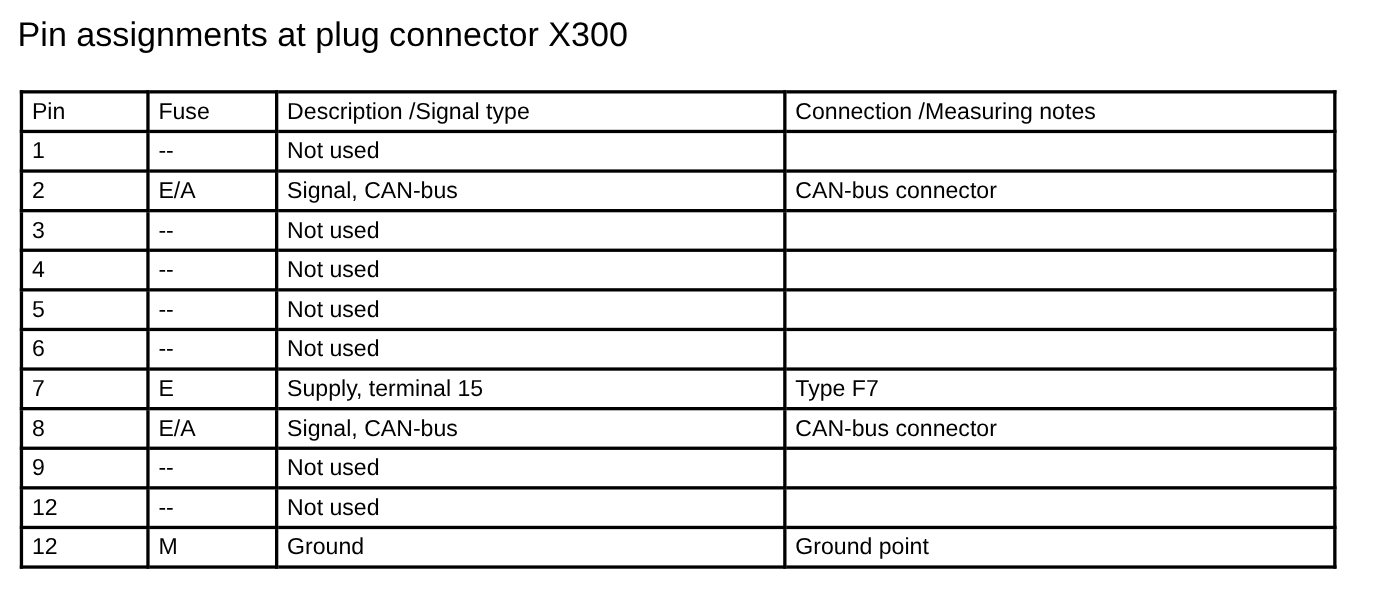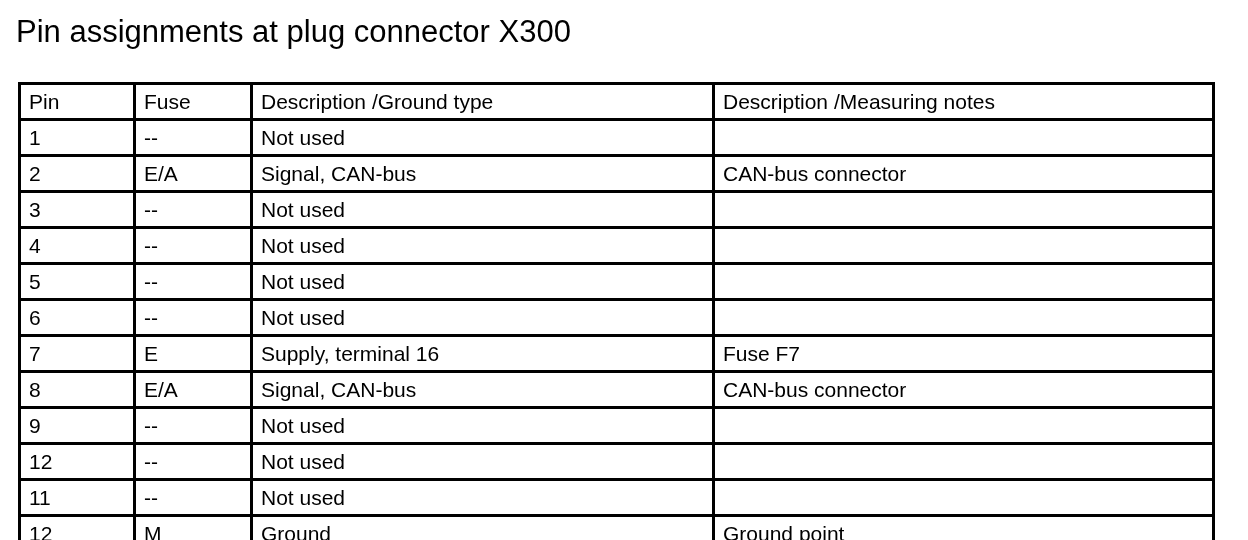--- a/index.html
+++ b/index.html
@@ -89,22 +89,22 @@
       <colgroup>
         <col class="c-pin">
         <col class="c-type">
         <col class="c-desc">
         <col class="c-conn">
       </colgroup>
       <thead>
         <tr>
           <th>Pin</th>
           <th>Fuse</th>
-          <th>Description /Ground type</th>
-          <th>Description /Measuring notes</th>
+          <th>Description /Signal type</th>
+          <th>Connection /Measuring notes</th>
         </tr>
       </thead>
       <tbody id="table-body">
           <tr>
             <td>1</td>
             <td>--</td>
             <td>Not used</td>
             <td></td>
           </tr>
           <tr>
@@ -133,48 +133,42 @@
           </tr>
           <tr>
             <td>6</td>
             <td>--</td>
             <td>Not used</td>
             <td></td>
           </tr>
           <tr>
             <td>7</td>
             <td>E</td>
-            <td>Supply, terminal 16</td>
-            <td>Fuse F7</td>
+            <td>Supply, terminal 15</td>
+            <td>Type F7</td>
           </tr>
           <tr>
             <td>8</td>
             <td>E/A</td>
             <td>Signal, CAN-bus</td>
             <td>CAN-bus connector</td>
           </tr>
           <tr>
             <td>9</td>
             <td>--</td>
             <td>Not used</td>
             <td></td>
           </tr>
           <tr>
             <td>12</td>
             <td>--</td>
             <td>Not used</td>
             <td></td>
           </tr>
           <tr>
-            <td>11</td>
-            <td>--</td>
-            <td>Not used</td>
-            <td></td>
-          </tr>
-          <tr>
             <td>12</td>
             <td>M</td>
             <td>Ground</td>
             <td>Ground point</td>
           </tr>
         </tbody>
     </table>
   </div>
 
 </div>

